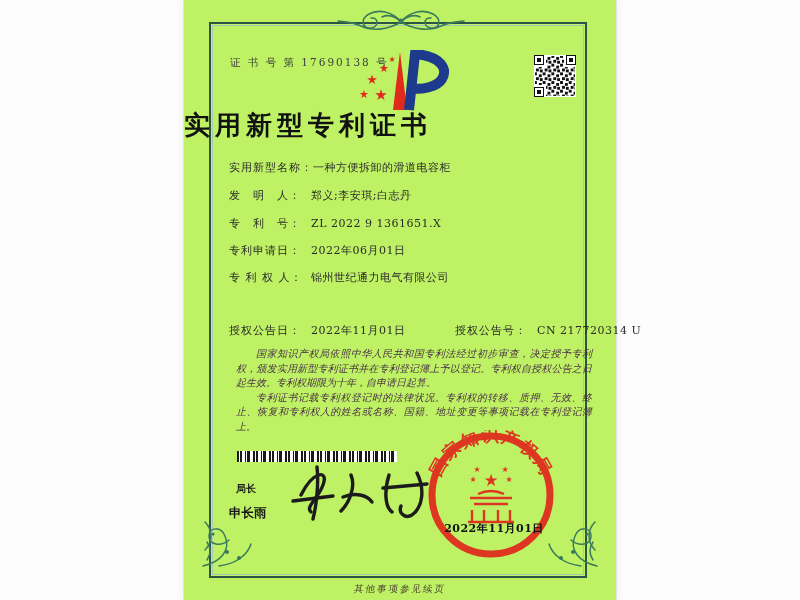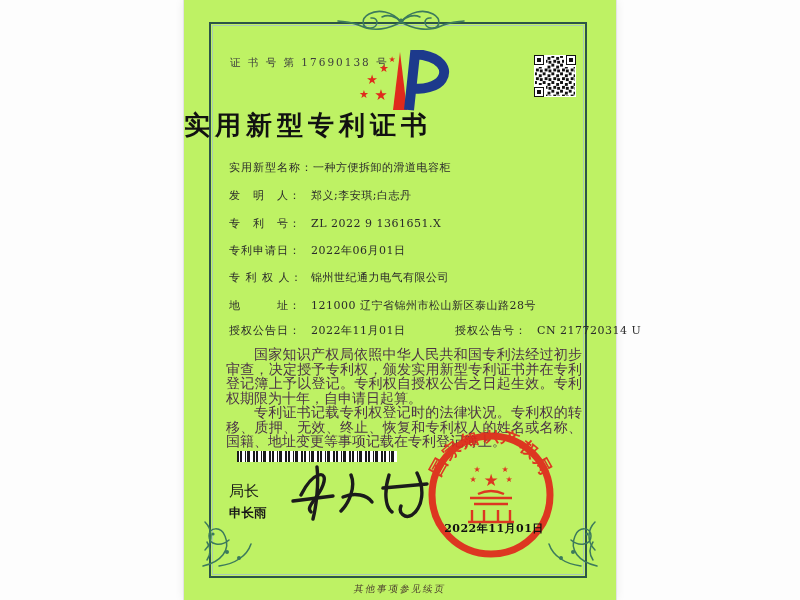--- a/index.html
+++ b/index.html
@@ -27,30 +27,30 @@
   .qr { position:absolute; left:350px; top:55px; width:42px; height:42px; }
 
   .title { position:absolute; left:0; top:108px; width:100%; text-align:left;
            font-size:26px; font-weight:bold; color:#111; letter-spacing:5px; }
 
   .field-row { position:absolute; left:45px; font-size:11px; color:#2a2a2a; white-space:nowrap; }
   .flabel { display:inline-block; min-width:82px; letter-spacing:1px; }
   .fvalue { letter-spacing:0.5px; }
   .field-pair2 { position:absolute; left:192px; top:0;margin-left:34px; }
 
-  .body-text { position:absolute; left:42px; top:347px; width:356px; font-size:14px;
-               line-height:14.5px; text-align:justify; color:#4b3247; }
+  .body-text { position:absolute; left:52px; top:347px; width:356px; font-size:10px;
+               line-height:14.5px; text-align:justify; color:#4b3247; font-style:italic; }
   .body-text p { text-indent:2em; margin:0; }
 
   .barcode { position:absolute; left:53px; top:451px; width:160px; height:11px;
              background:repeating-linear-gradient(90deg,
                #1a1a1a 0 2px, #fff 2px 3px, #1a1a1a 3px 5px, #fff 5px 8px,
                #1a1a1a 8px 9px, #fff 9px 10px, #1a1a1a 10px 13px, #fff 13px 16px); }
 
-  .sig-title { position:absolute; left:45px; top:482px; font-size:15px; font-weight:normal;
+  .sig-title { position:absolute; left:52px; top:482px; font-size:10px; font-weight:bold;
                color:#171717; font-family:"DejaVu Sans","Liberation Sans",sans-serif; }
   .sig-name  { position:absolute; left:45px; top:505px; font-size:12.5px; font-weight:bold;
                color:#171717; font-family:"DejaVu Sans","Liberation Sans",sans-serif; }
   .signature-svg { position:absolute; left:95px; top:455px; width:160px; height:78px; }
 
   .seal { position:absolute; left:242px; top:430px; width:130px; height:130px; }
   .seal-date { position:absolute; left:248px; top:521px; width:124px; text-align:center;
                font-size:11px; font-weight:bold; color:#111; letter-spacing:0.5px; }
 
   .page-info { position:absolute; left:0; top:555px; width:100%; text-align:center;
@@ -154,23 +154,20 @@
     </div>
     <div class="field-row" style="top:216px">
       <span class="flabel">专　利　号：</span><span class="fvalue">ZL 2022 9 1361651.X</span>
     </div>
     <div class="field-row" style="top:243px">
       <span class="flabel">专利申请日：</span><span class="fvalue">2022年06月01日</span>
     </div>
     <div class="field-row" style="top:270px">
       <span class="flabel">专 利 权 人：</span><span class="fvalue">锦州世纪通力电气有限公司</span>
     </div>
-    <div class="field-row" style="top:298px">
-      <span class="flabel">地　　　址：</span><span class="fvalue">121000 辽宁省锦州市松山新区泰山路28号</span>
-    </div>
     <div class="field-row" style="top:323px">
       <span class="flabel">授权公告日：</span><span class="fvalue">2022年11月01日</span>
       <span class="field-pair2">
         <span class="flabel">授权公告号：</span><span class="fvalue">CN 217720314 U</span>
       </span>
     </div>
 
     <div class="body-text">
       <p>国家知识产权局依照中华人民共和国专利法经过初步审查，决定授予专利权，颁发实用新型专利证书并在专利登记簿上予以登记。专利权自授权公告之日起生效。专利权期限为十年，自申请日起算。</p>
       <p>专利证书记载专利权登记时的法律状况。专利权的转移、质押、无效、终止、恢复和专利权人的姓名或名称、国籍、地址变更等事项记载在专利登记簿上。</p>

